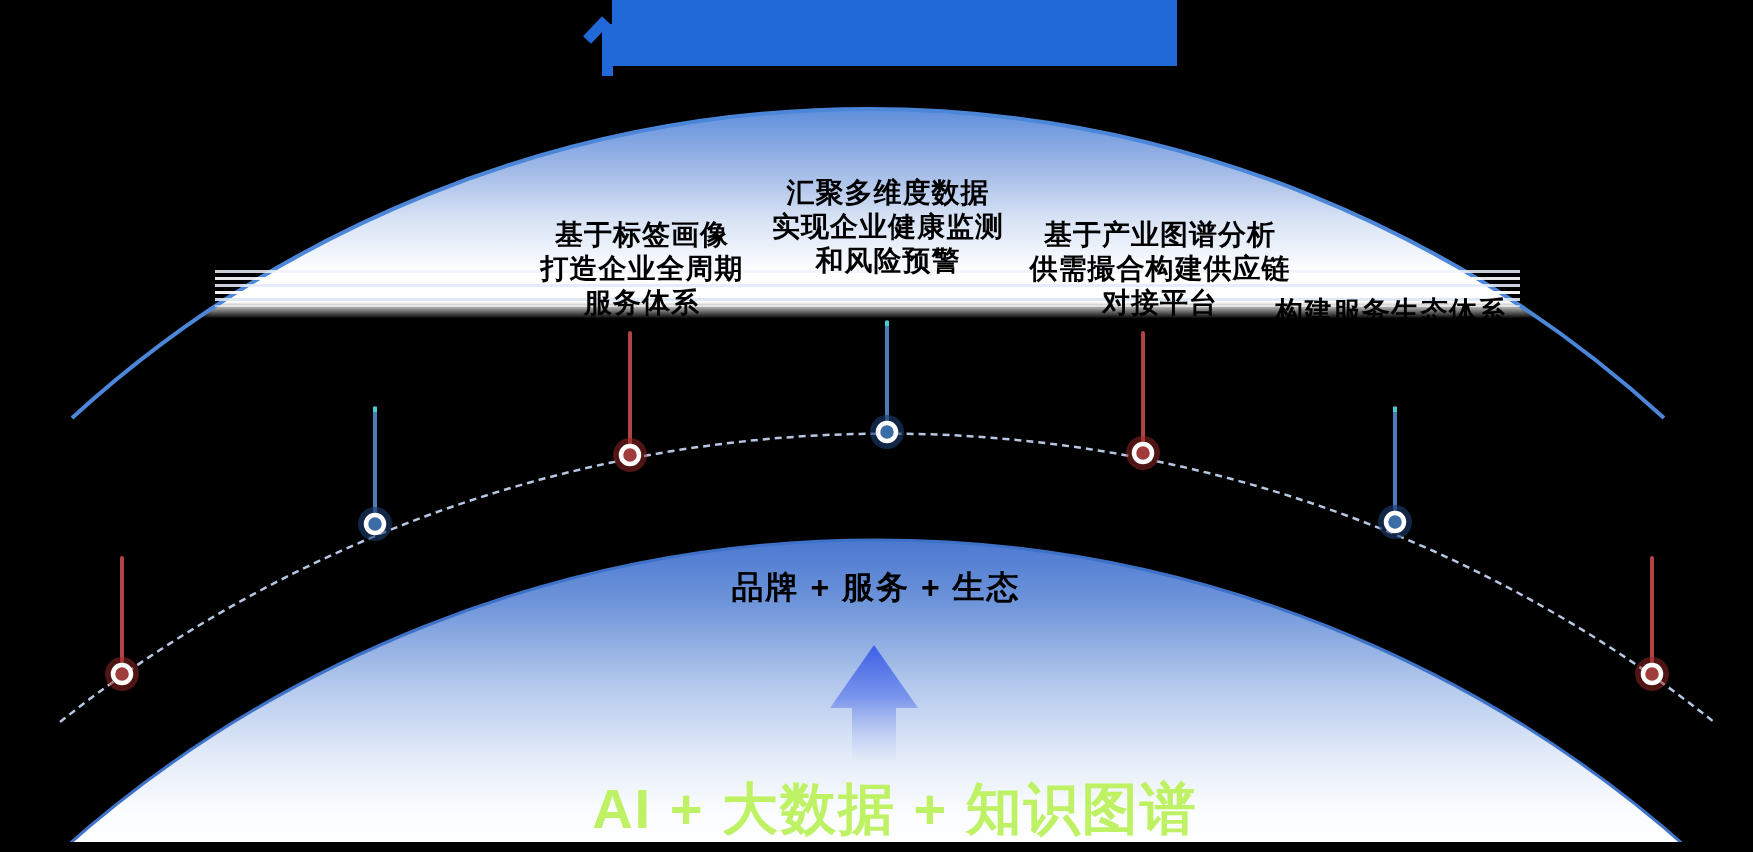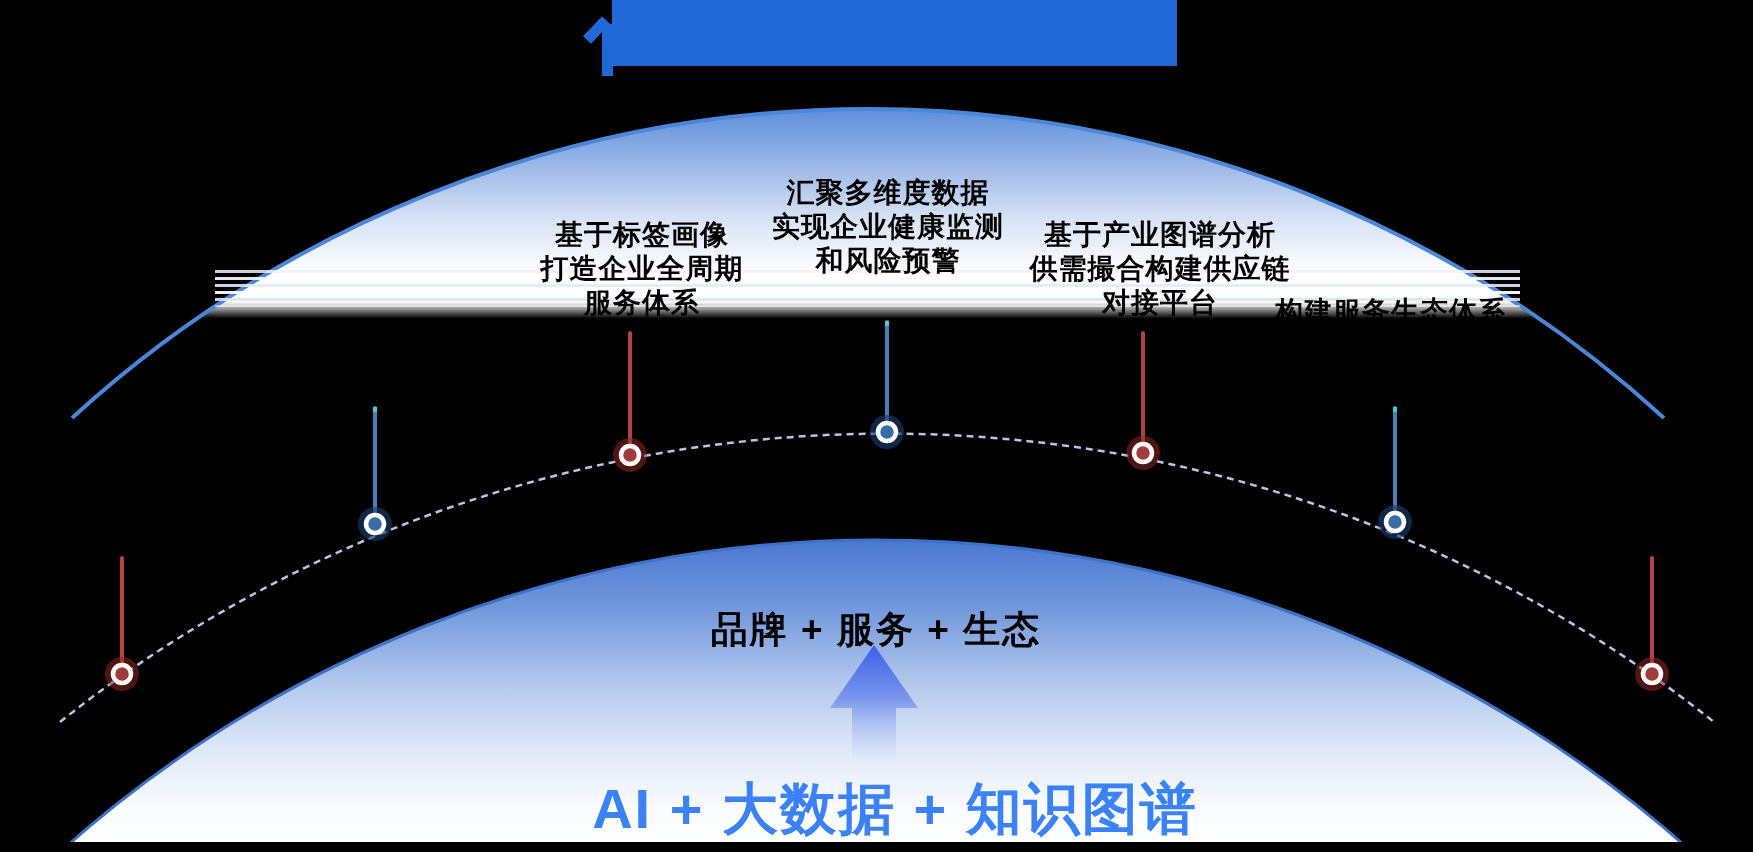--- a/index.html
+++ b/index.html
@@ -17,25 +17,25 @@
     position:absolute;transform:translateX(-50%);
     color:#000;font-weight:800;font-size:28px;line-height:34px;
     text-align:center;letter-spacing:1px;white-space:nowrap;
   }
   .label-tag{left:642px;top:218px;}
   .label-mon{left:888px;top:176px;}
   .label-sup{left:1160px;top:218px;}
   .label-eco{left:1391px;top:295px;}
   .brand-line{
     position:absolute;left:876px;top:566px;transform:translateX(-50%);
-    color:#000;font-weight:800;font-size:37px;letter-spacing:2px;white-space:nowrap;margin-top:39px;
+    color:#000;font-weight:800;font-size:32px;letter-spacing:2px;white-space:nowrap;
   }
   .tech-line{
     position:absolute;left:895px;top:772px;transform:translateX(-50%);
-    color:#3b82f6;font-weight:800;font-size:56px;letter-spacing:2px;white-space:nowrap;text-align:right;
+    color:#bef264;font-weight:800;font-size:56px;letter-spacing:2px;white-space:nowrap;text-align:right;
   }
   .bottom-bar{
     position:absolute;left:0;top:842px;width:1753px;height:10px;background:#000;
   }
 </style>
 </head>
 <body>
 
 <div id="stage">
 

